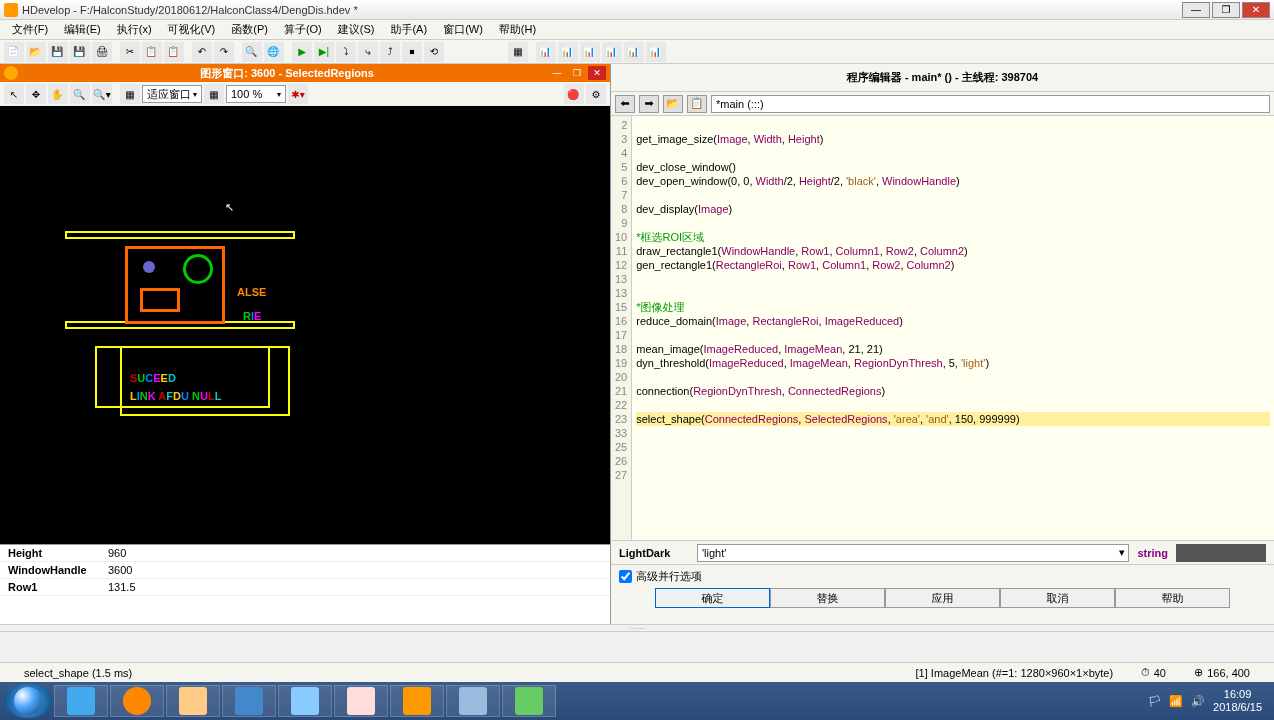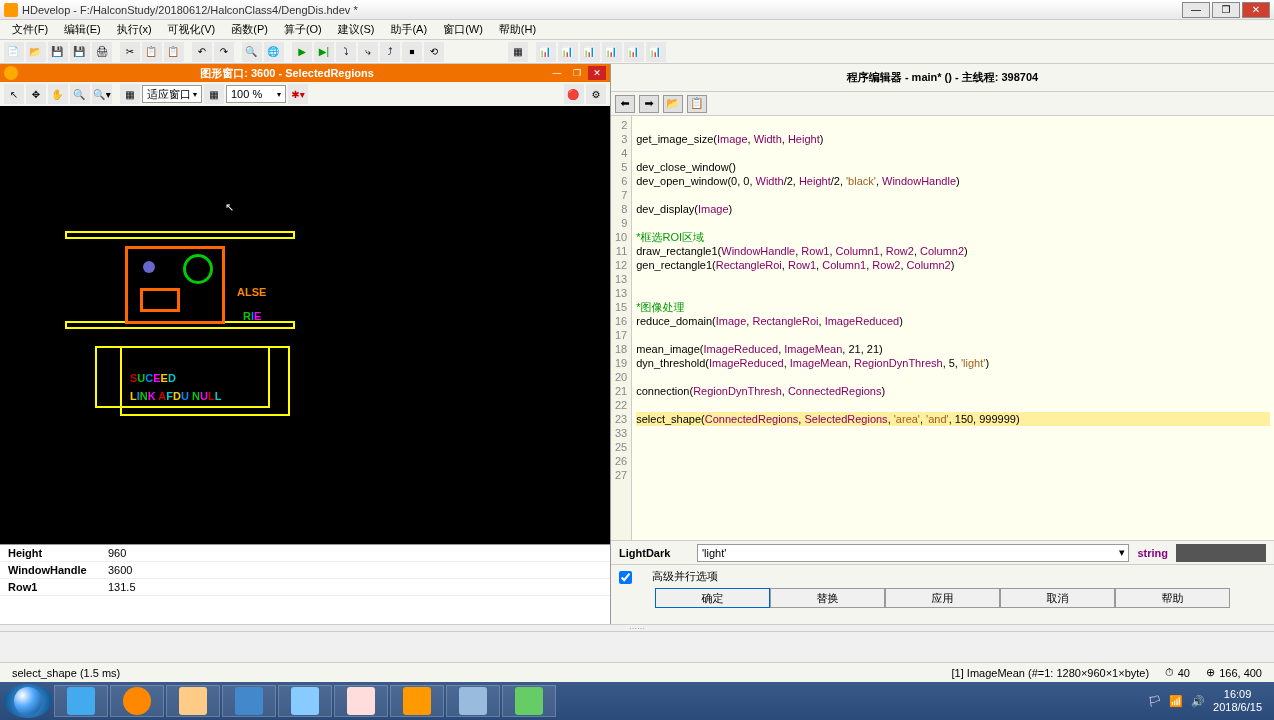--- a/index.html
+++ b/index.html
@@ -60,28 +60,28 @@
 .code-content .comment { color: #090; }
 .code-content .param { color: #806; }
 .current-line { background: #fff0a0; }
 
 .param-bar { height: 24px; background: #f5f5f0; display: flex; align-items: center; padding: 0 8px; gap: 8px; border-top: 1px solid #ccc; }
 .param-label { font-weight: bold; width: 70px; }
 .param-combo { flex: 1; height: 18px; border: 1px solid #999; background: white; padding: 0 4px; display: flex; align-items: center; }
 .param-type { color: #808; font-weight: bold; }
 
 .dialog-area { height: 60px; background: #f5f5f0; padding: 4px 8px; border-top: 1px solid #ccc; }
-.dialog-check { display: flex; align-items: flex-end; gap: 20px; margin-bottom: 4px; }
+.dialog-check { display: flex; align-items: center; gap: 4px; margin-bottom: 4px; }
 .dialog-buttons { display: flex; gap: 0; justify-content: center; }
 .dlg-btn { width: 115px; height: 20px; border: 1px solid #999; background: #f0f0f0; cursor: pointer; display: flex; align-items: center; justify-content: center; }
 .dlg-btn.primary { border: 1px solid #06c; }
 
 .drag-bar { height: 8px; background: #f0f0f0; border-top: 1px solid #ccc; border-bottom: 1px solid #ccc; display: flex; align-items: center; justify-content: center; color: #999; cursor: ns-resize; font-size: 8px; }
 
-.statusbar { height: 20px; background: #f5f5f0; display: flex; align-items: center; padding: 0 12px; gap: 16px; border-top: 1px solid #ccc; position: absolute; bottom: 38px; left: 0; right: 0; }
+.statusbar { height: 20px; background: #f5f5f0; display: flex; align-items: center; padding: 0 24px; gap: 28px; border-top: 1px solid #ccc; position: absolute; bottom: 38px; left: 0; right: 0; }
 .status-item { display: flex; align-items: center; gap: 4px; }
 .status-flex { flex: 1; }
 
 .taskbar { height: 38px; background: linear-gradient(#3a5a8a, #2a4a7a); display: flex; align-items: center; padding: 0 4px; gap: 2px; position: absolute; bottom: 0; left: 0; right: 0; }
 .start-btn { width: 48px; height: 34px; background: radial-gradient(circle, #5af, #047); border-radius: 50%; display: flex; align-items: center; justify-content: center; cursor: pointer; }
 .start-orb { width: 28px; height: 28px; background: radial-gradient(circle at 30% 30%, #fff, #5af 40%, #047); border-radius: 50%; }
 .task-btn { width: 54px; height: 32px; background: rgba(255,255,255,0.1); border: 1px solid rgba(255,255,255,0.2); display: flex; align-items: center; justify-content: center; cursor: pointer; }
 .task-icon { width: 28px; height: 28px; background: #ccc; border-radius: 3px; }
 .tray { margin-left: auto; display: flex; align-items: center; gap: 8px; color: white; padding: 0 8px; }
 .clock { text-align: center; line-height: 1.2; }
@@ -214,20 +214,23 @@
     </div>
   </div>
 
   <div class="right-panel">
     <div class="editor-title">程序编辑器 - main* () - 主线程: 398704</div>
     <div class="editor-nav">
       <div class="nav-btn">⬅</div>
       <div class="nav-btn">➡</div>
       <div class="nav-btn">📂</div>
       <div class="nav-btn">📋</div>
+      <div class="nav-combo">
+          <span>*main (:::)</span>
+        </div>
     </div>
     <div class="code-editor">
       <div class="line-numbers" id="line-nums">
           <div>2</div>
           <div>3</div>
           <div>4</div>
           <div>5</div>
           <div>6</div>
           <div>7</div>
           <div>8</div>

